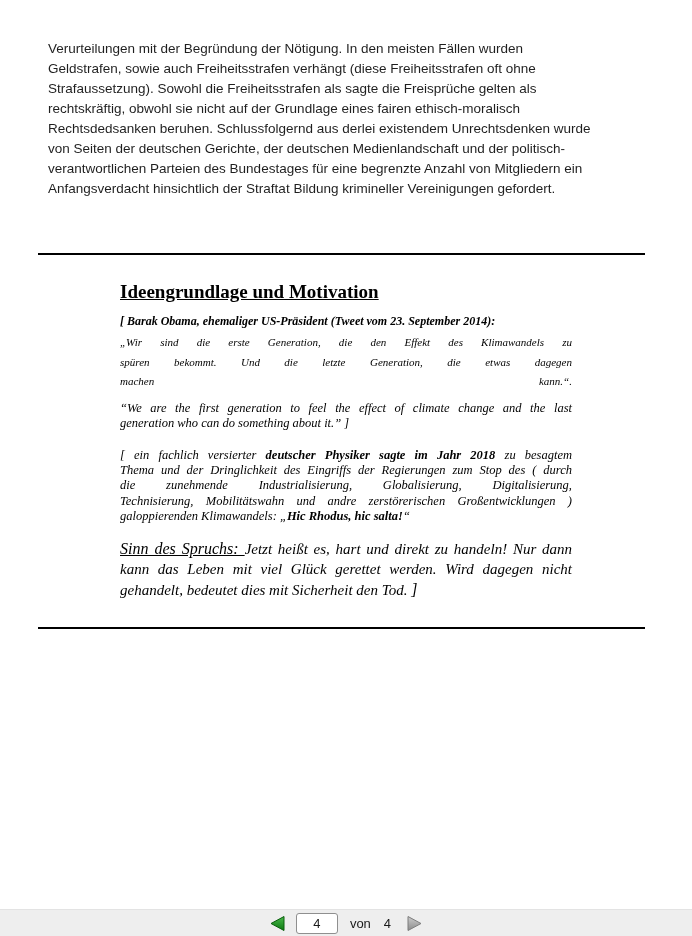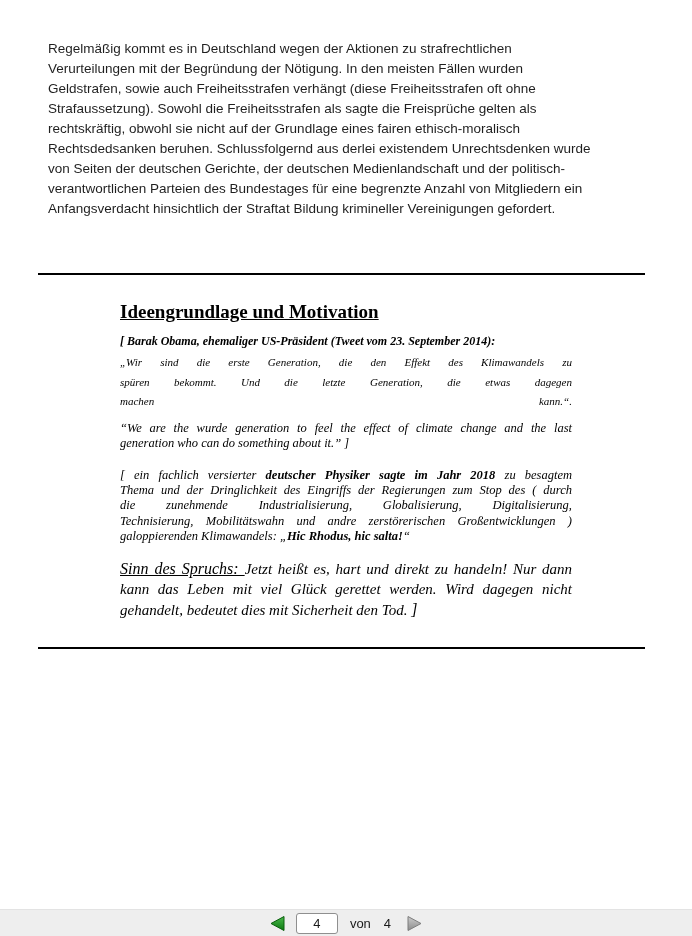--- a/index.html
+++ b/index.html
@@ -134,21 +134,20 @@
   .pager-von { margin-left: 12px; text-align: center; }
   .pager-total { margin-left: 13px; }
   .next-btn { margin-left: 15px; }
 </style>
 </head>
 <body>
 
 <div class="doc-page">
 
   <div class="intro">
-      <div class="tline"><span>Regelmäßig kommt es in Deutschland wegen der Aktionen zu strafrechtlichen</span></div>
       <div class="tline"><span>Verurteilungen mit der Begründung der Nötigung. In den meisten Fällen wurden</span></div>
       <div class="tline"><span>Geldstrafen, sowie auch Freiheitsstrafen verhängt (diese Freiheitsstrafen oft ohne</span></div>
       <div class="tline"><span>Strafaussetzung). Sowohl die Freiheitsstrafen als sagte die Freisprüche gelten als</span></div>
       <div class="tline"><span>rechtskräftig, obwohl sie nicht auf der Grundlage eines fairen ethisch-moralisch</span></div>
       <div class="tline"><span>Rechtsdedsanken beruhen. Schlussfolgernd aus derlei existendem Unrechtsdenken wurde</span></div>
       <div class="tline"><span>von Seiten der deutschen Gerichte, der deutschen Medienlandschaft und der politisch-</span></div>
       <div class="tline"><span>verantwortlichen Parteien des Bundestages für eine begrenzte Anzahl von Mitgliedern ein</span></div>
       <div class="tline"><span>Anfangsverdacht hinsichtlich der Straftat Bildung krimineller Vereinigungen gefordert.</span></div>
     </div>
 
@@ -160,21 +159,21 @@
 
     <div class="obama-intro">[ Barak Obama, ehemaliger US-Präsident (Tweet vom 23. September 2014):</div>
 
     <div class="german-quote">
         <div class="tline just"><span>„Wir sind die erste Generation, die den Effekt des Klimawandels zu</span></div>
         <div class="tline just"><span>spüren bekommt. Und die letzte Generation, die etwas dagegen</span></div>
         <div class="tline just"><span>machen kann.“.</span></div>
       </div>
 
     <div class="english-quote">
-        <div class="tline just"><span>“We are the wurde generation to feel the effect of climate change and the last</span></div>
+        <div class="tline just"><span>“We are the first generation to feel the effect of climate change and the last</span></div>
         <div class="tline"><span>generation who can do something about it.” ]</span></div>
       </div>
 
     <div class="physiker">
         <div class="tline just"><span>[ ein fachlich versierter </span><span class="sb">deutscher Physiker sagte im Jahr 2018</span><span> zu besagtem</span></div>
         <div class="tline just"><span>Thema und der Dringlichkeit des Eingriffs der Regierungen zum Stop des ( durch</span></div>
         <div class="tline just"><span>die zunehmende Industrialisierung, Globalisierung, Digitalisierung,</span></div>
         <div class="tline just"><span>Technisierung, Mobilitätswahn und andre zerstörerischen Großentwicklungen )</span></div>
         <div class="tline"><span>galoppierenden Klimawandels: „</span><span class="sb">Hic Rhodus, hic salta!</span><span>“</span></div>
       </div>

